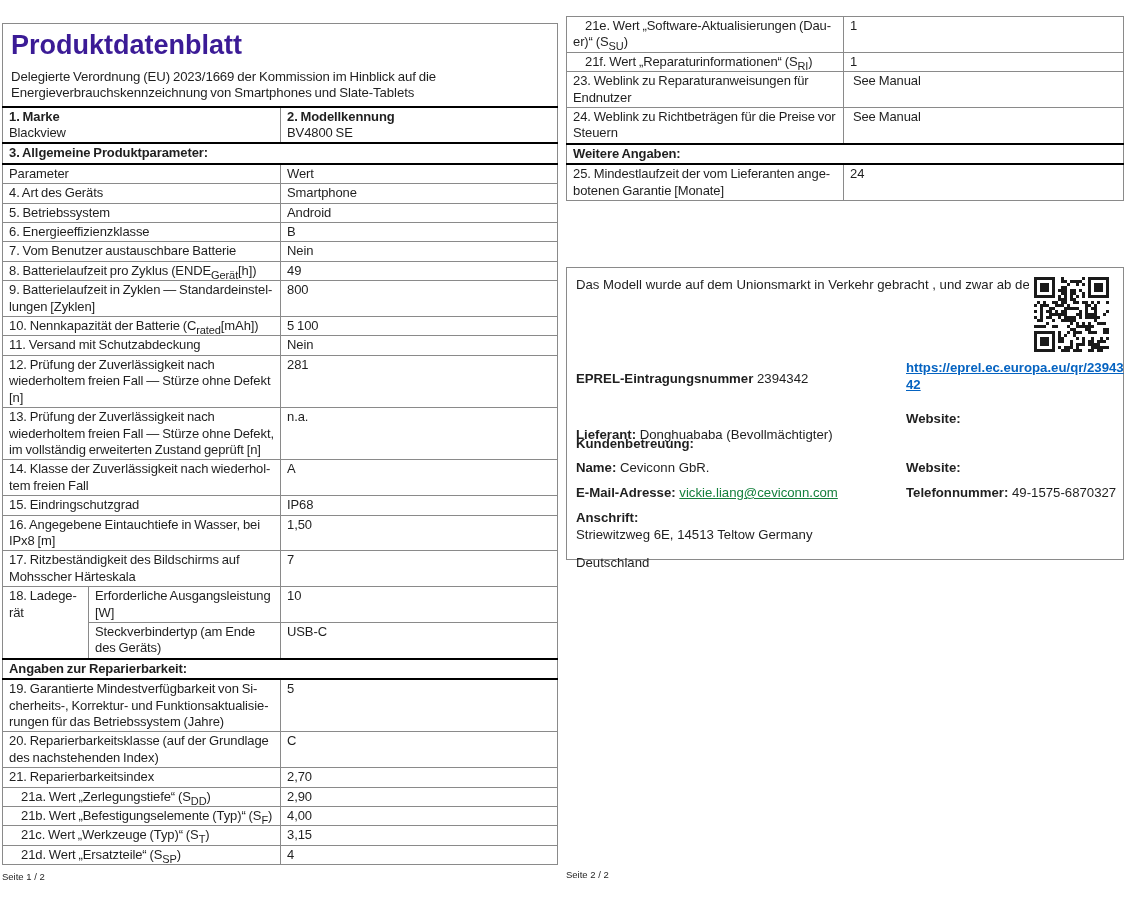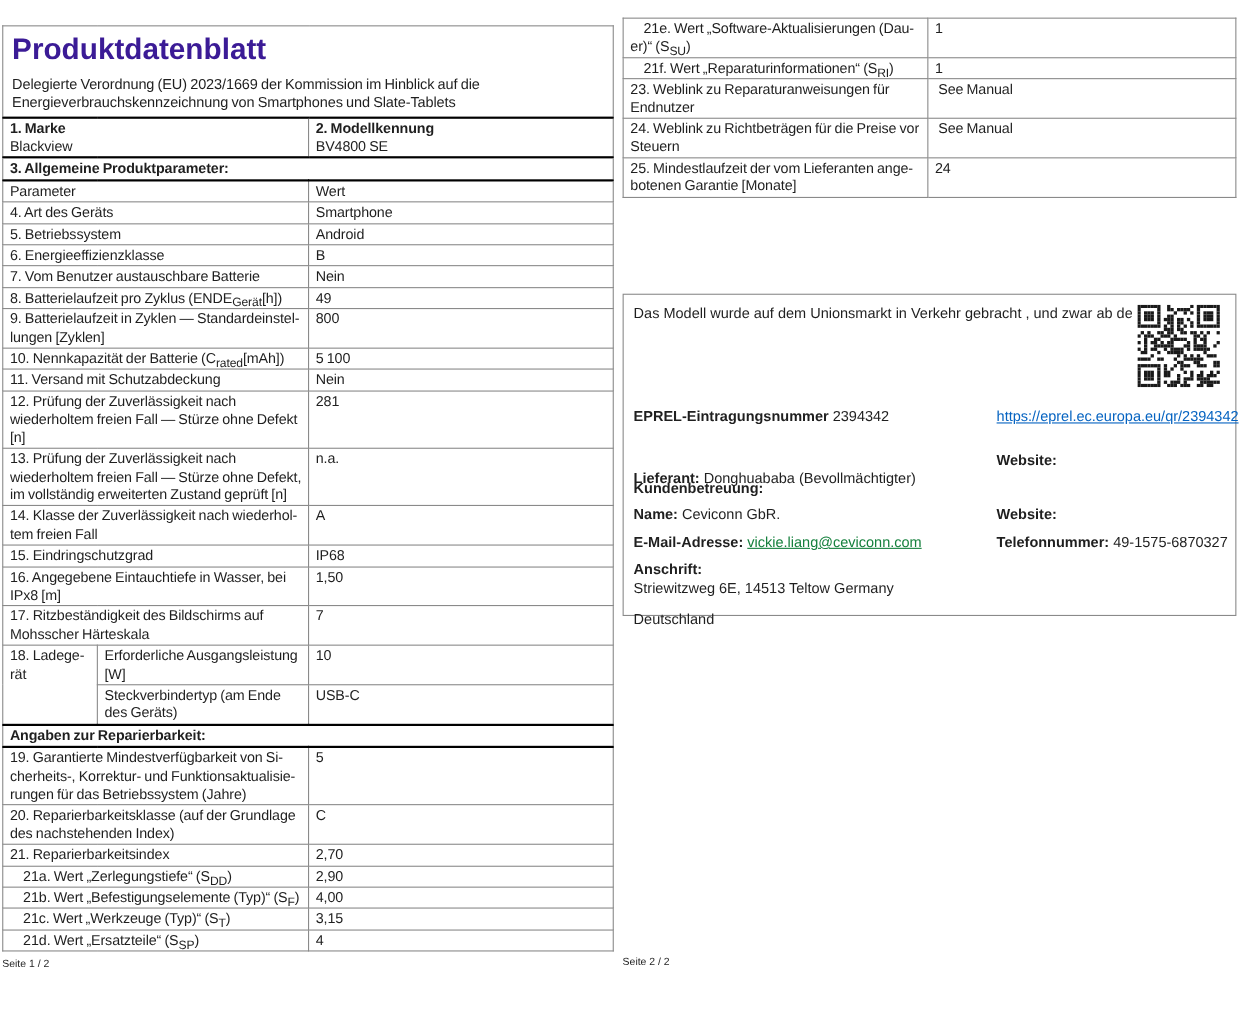--- a/index.html
+++ b/index.html
@@ -188,20 +188,23 @@
         <td class="lbl ind">21f. Wert „Reparaturinformationen“ (S<sub>RI</sub>)</td>
         <td class="val">1</td>
       </tr>
       <tr>
         <td class="lbl">23. Weblink zu Reparaturanweisungen für Endnutzer</td>
         <td class="val">&nbsp;See Manual</td>
       </tr>
       <tr>
         <td class="lbl">24. Weblink zu Richtbeträgen für die Preise vor Steuern</td>
         <td class="val">&nbsp;See Manual</td>
+      </tr>
+      <tr>
+        <td class="sec" colspan="2">Weitere Angaben:</td>
       </tr>
       <tr>
         <td class="lbl">25. Mindestlaufzeit der vom Lieferanten ange­botenen Garantie [Monate]</td>
         <td class="val">24</td>
       </tr>
     </tbody>
 </table>
 
 <div id="info-box">
   <div class="abs intro-line">Das Modell wurde auf dem Unionsmarkt in Verkehr gebracht , und zwar ab dem 20</div>
@@ -507,21 +510,21 @@
         <rect x="54" y="72" width="3" height="3" fill="#1a1a1a"></rect>
         <rect x="57" y="72" width="3" height="3" fill="#1a1a1a"></rect>
         <rect x="63" y="72" width="3" height="3" fill="#1a1a1a"></rect>
         <rect x="66" y="72" width="3" height="3" fill="#1a1a1a"></rect>
       </svg></div>
 
   <div class="abs" style="left:9px;top:103px;">
     <span class="b">EPREL-Eintragungsnummer</span>
     <span>2394342</span>
   </div>
-  <div class="abs link-wrap" style="left:339px;top:103px;">
+  <div class="abs link-wrap" style="left:339px;top:92px;font-weight:bold;">
     <a class="doc-link" href="#" style="color: rgb(5, 99, 193);">https://eprel.ec.europa.eu/qr/2394342</a>
   </div>
 
   <div class="abs" style="left:9px;top:159px;">
     <span class="b">Lieferant:</span>
     <span>Donghuababa (Bevollmächtigter)</span>
   </div>
   <div class="abs b" style="left:339px;top:143px;">Website:</div>
 
   <div class="abs b" style="left:9px;top:168px;">Kundenbetreuung:</div>

